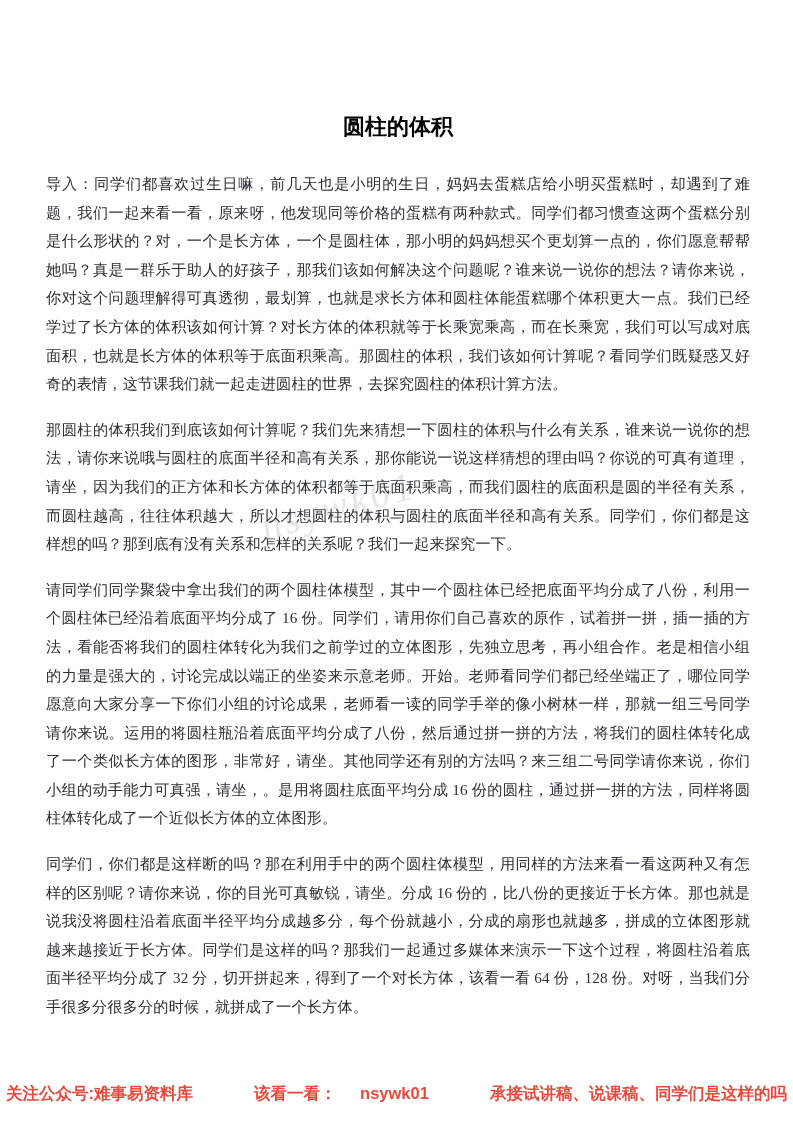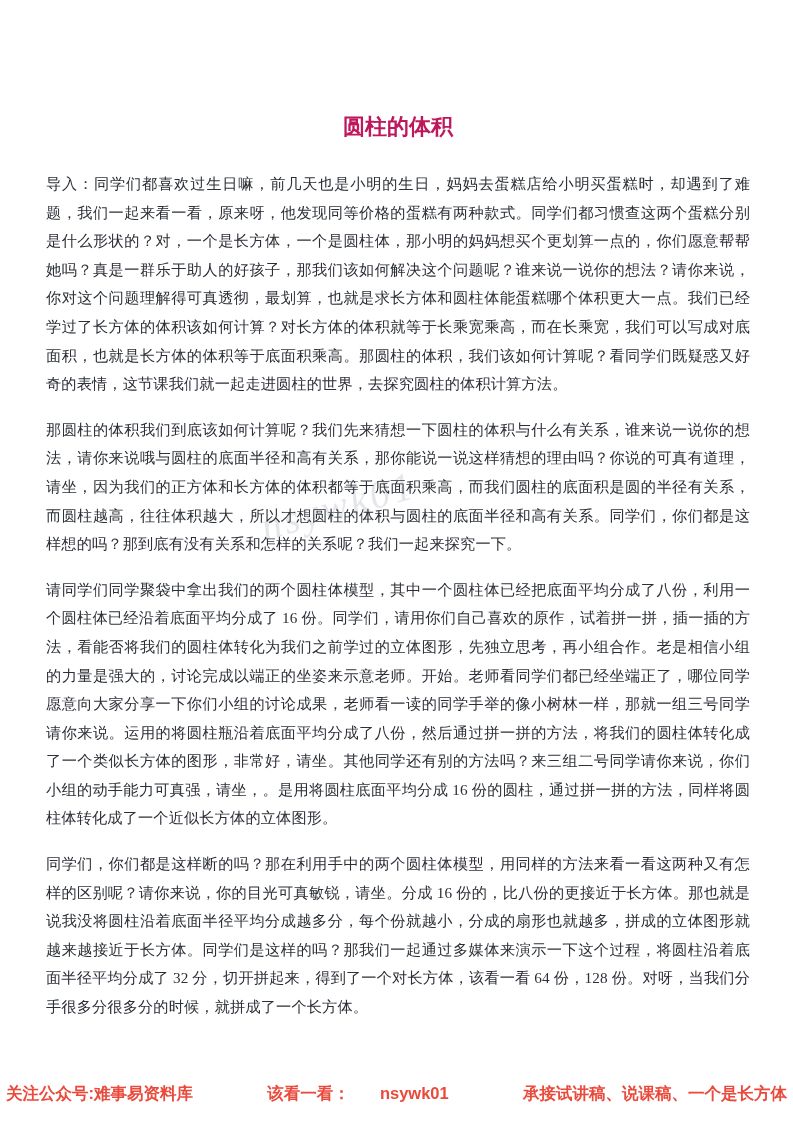--- a/index.html
+++ b/index.html
@@ -51,21 +51,21 @@
     width: 704px;
     z-index: 2;
   }
 
   .doc-title {
     text-align: center;
     font-family: "Liberation Sans", "DejaVu Sans", sans-serif;
     font-weight: bold;
     font-size: 22px;
     line-height: 30px;
-    color: #be185d;
+    color: #000000;
     margin: 0;
     padding-top: 112px;
   }
 
   .body-block {
     margin-top: 28px;
   }
 
   p.para {
     margin: 0 0 17px 0;
@@ -151,17 +151,17 @@
 
   <div class="footer-rule"></div>
 
   <div class="footer-bar">
     <div class="footer-inner">
       <span class="footer-text">关注公众号:难事易资料库</span>
       <span class="footer-gap-md"></span>
       <span class="footer-text">该看一看：</span>
       <span class="footer-text mono-id">nsywk01</span>
       <span class="footer-gap-md"></span>
-      <span class="footer-text">承接试讲稿、说课稿、一个是长方体</span>
+      <span class="footer-text">承接试讲稿、说课稿、同学们是这样的吗</span>
     </div>
   </div>
 
 </div>
 
 </body></html>

